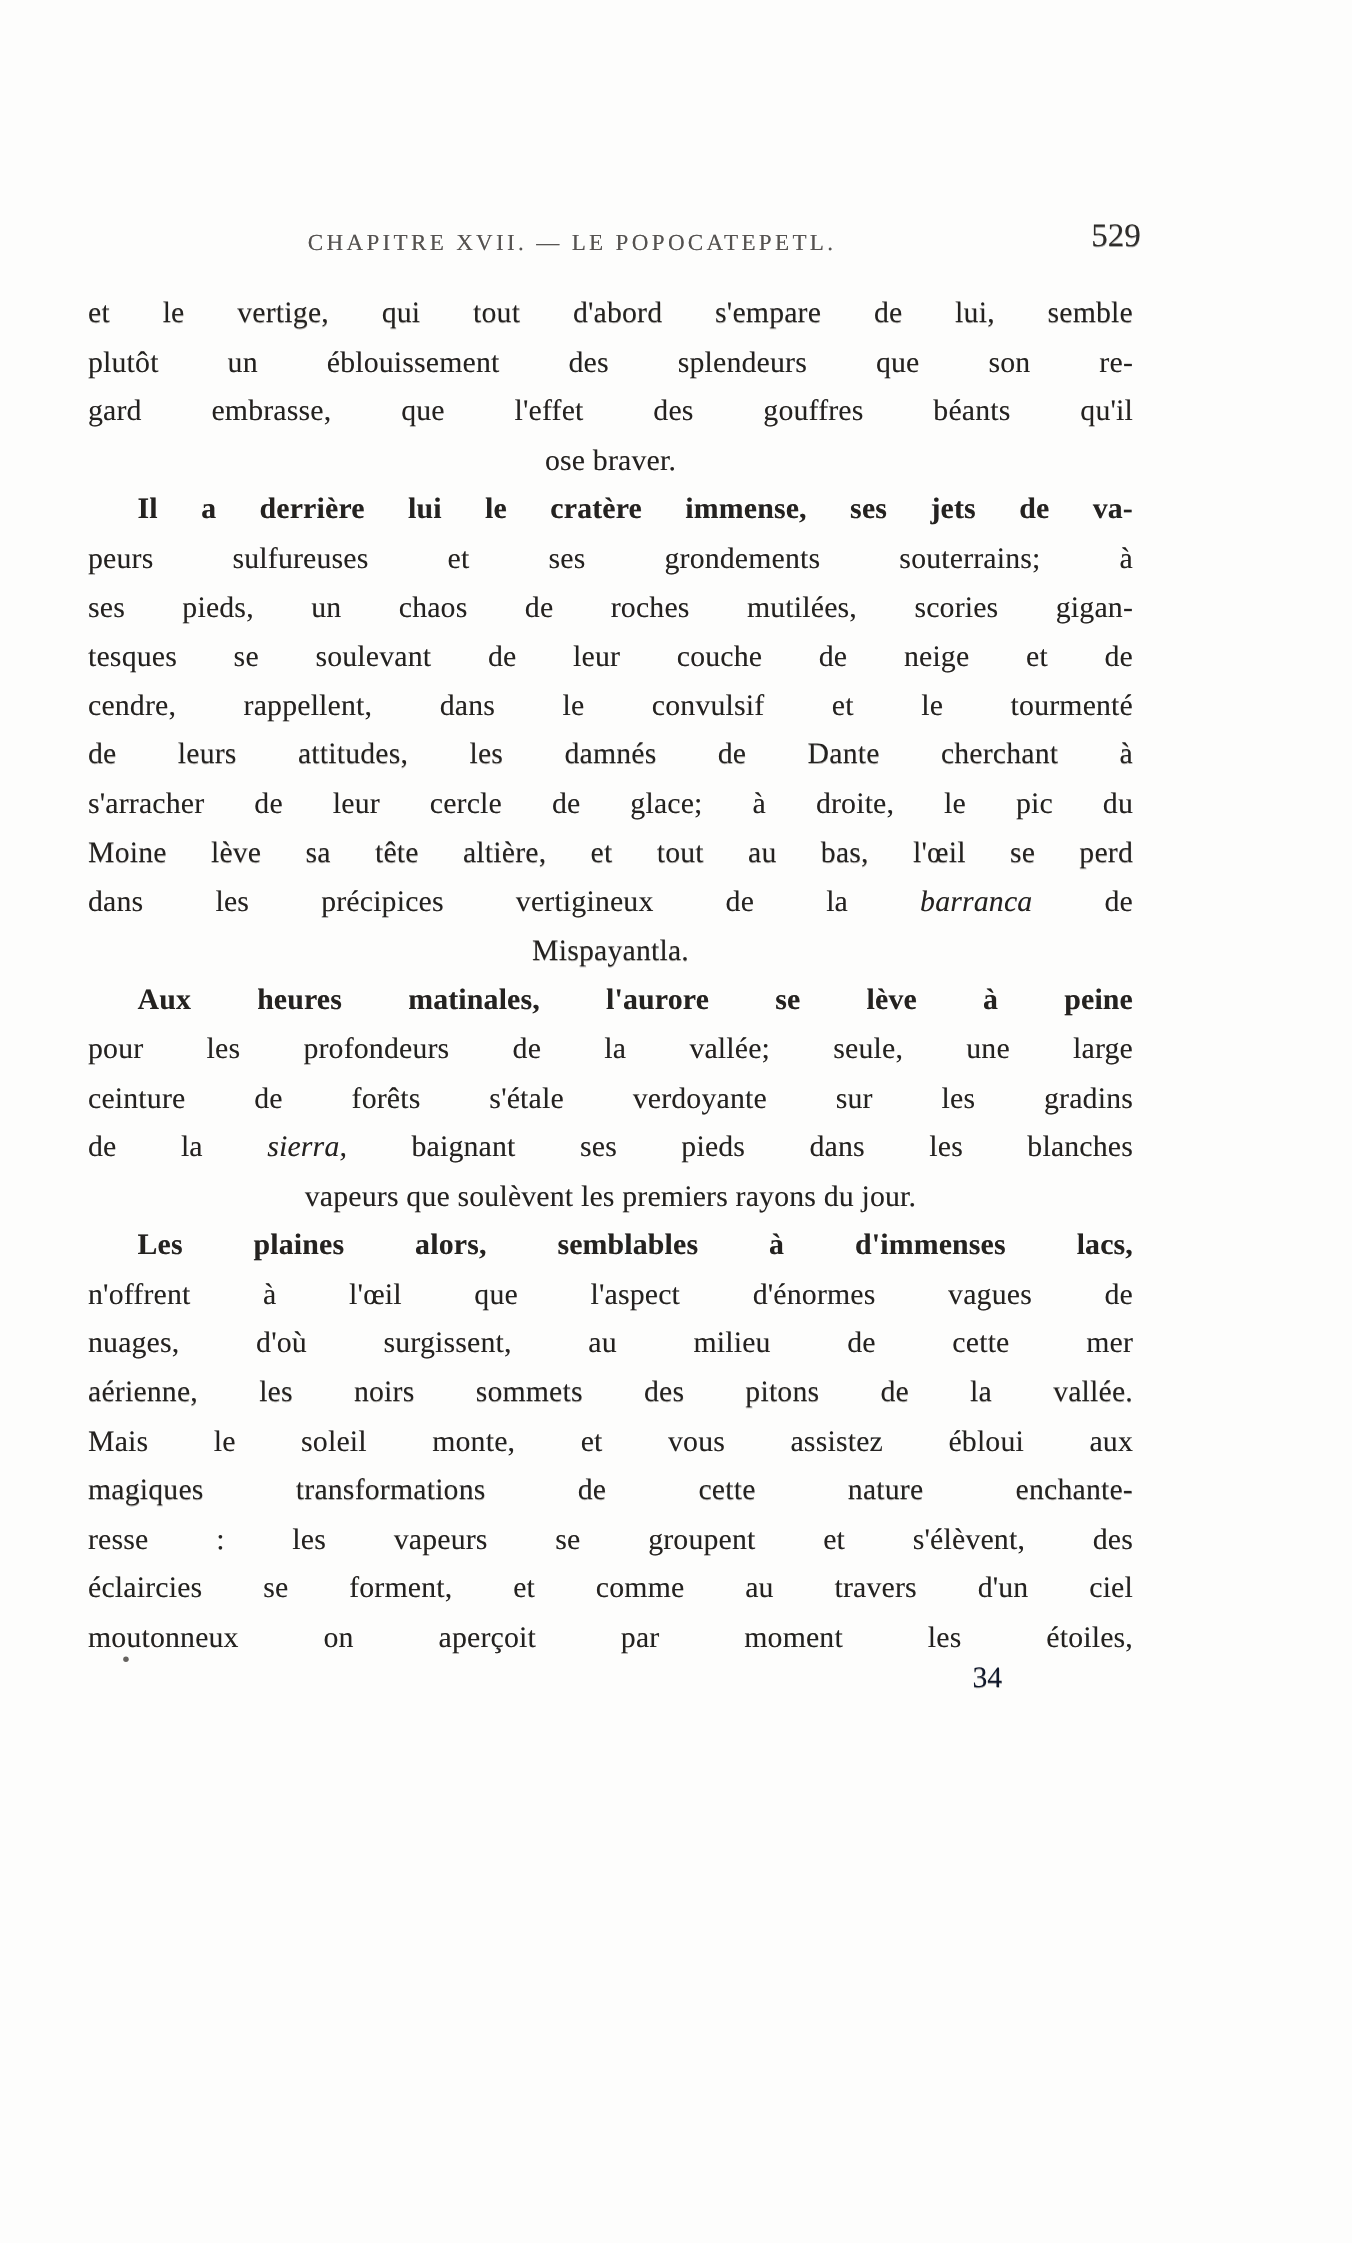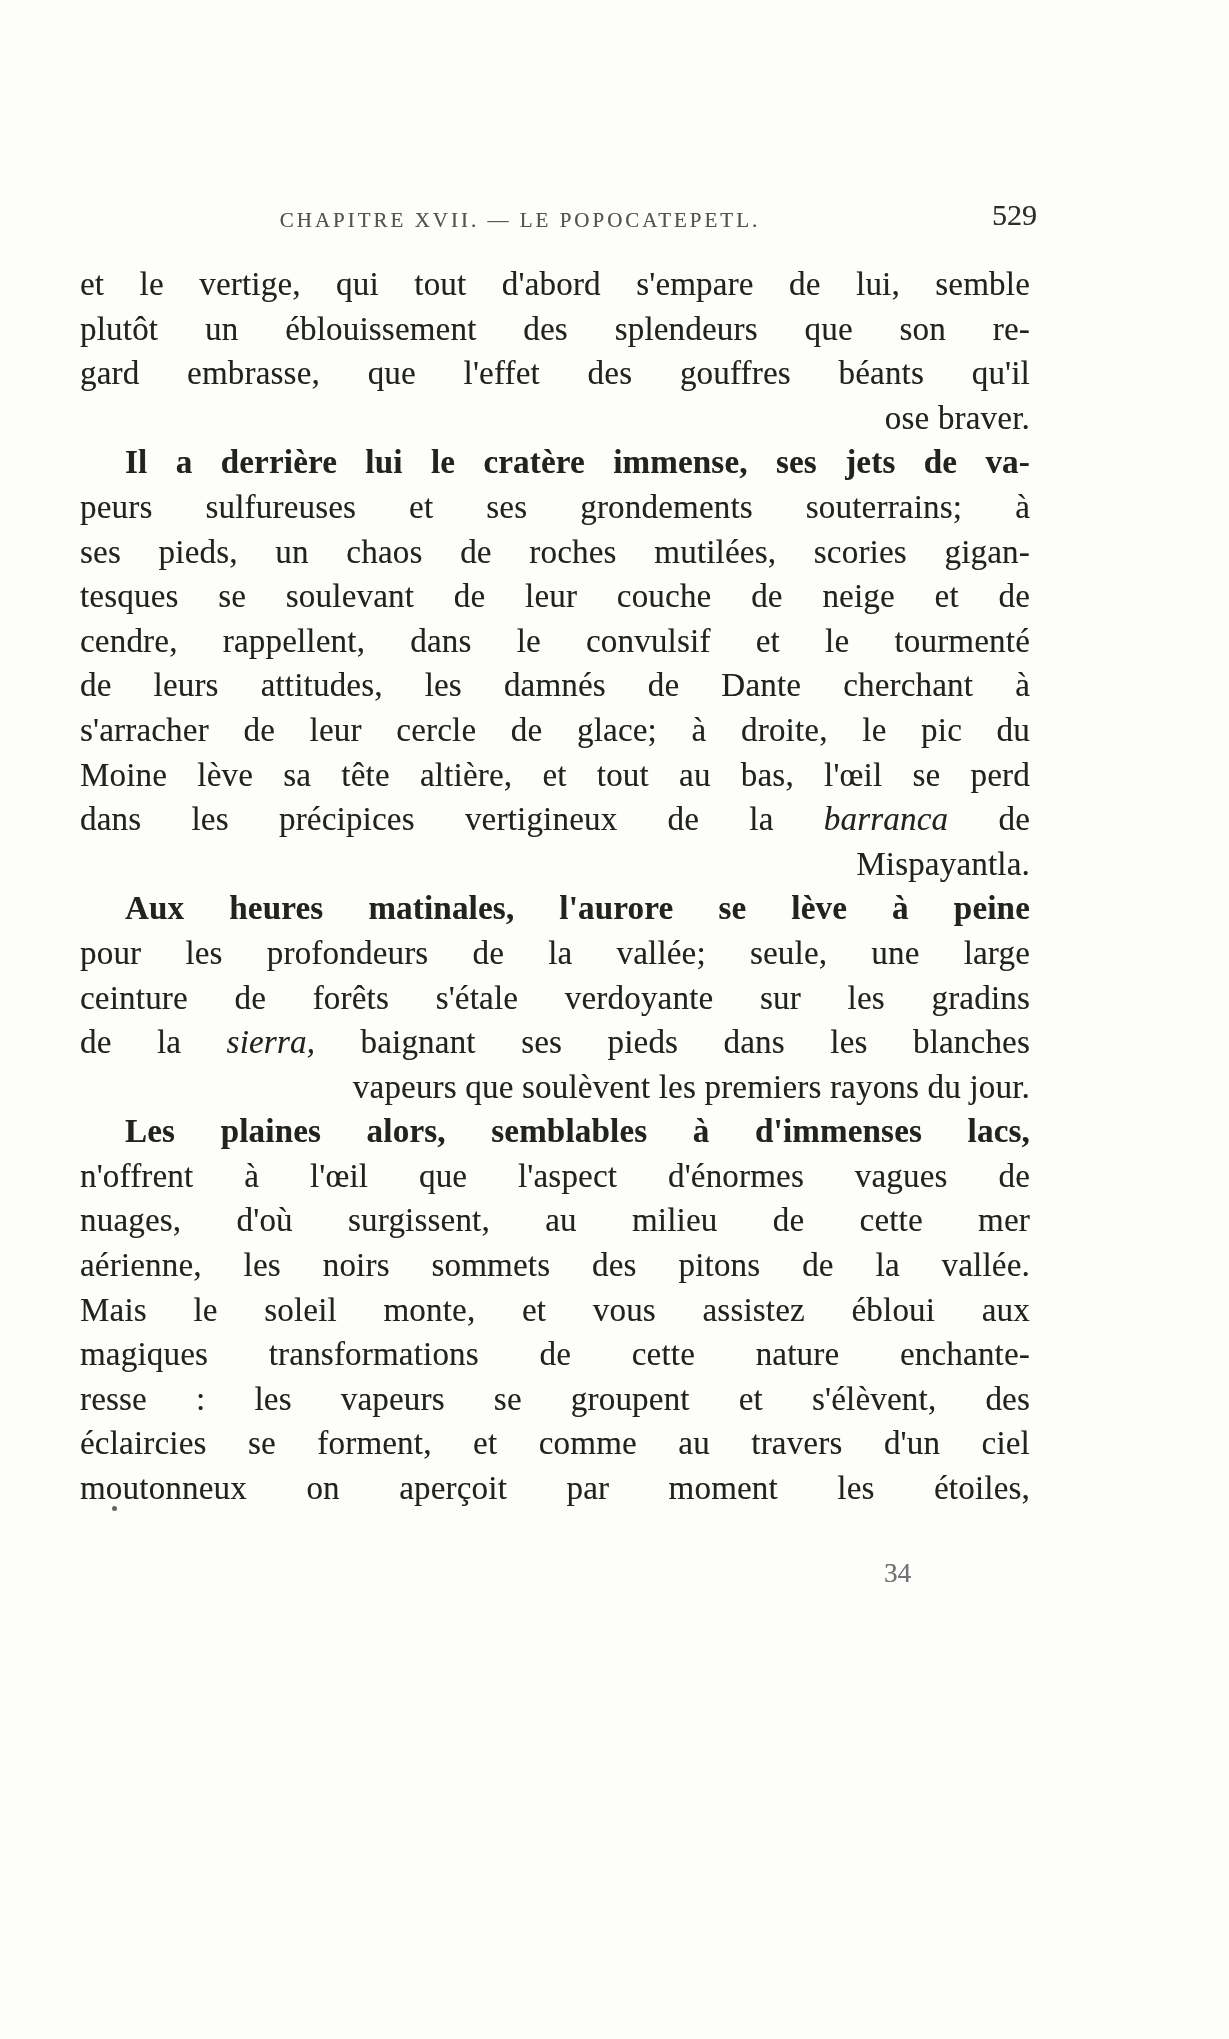--- a/index.html
+++ b/index.html
@@ -38,48 +38,47 @@
     color: #2e2c2a;
     text-shadow: 0.2px 0.2px 0.5px rgba(40,40,40,0.4);
   }
 
   
   .body-text {
     position: absolute;
     top: 262px;
     left: 80px;
     width: 950px;
-    font-size: 33px;
+    font-size: 27px;
     letter-spacing: 0.2px;
     color: #242220;
     text-shadow: 0.2px 0.2px 0.6px rgba(45,40,35,0.38);
   }
   .line {
     height: 44.6px;
     line-height: 44.6px;
     overflow: hidden;
   }
   .align-justify {
     text-align: justify;
     text-align-last: justify;
     text-justify: inter-word;
   }
-  .align-left { text-align: right; }
+  .align-left { text-align: center; }
   .indent { text-indent: 45px; font-weight: bold; }
   .italic { font-style: italic; }
 
   
   .signature {
     position: absolute;
     top: 1510px;
     left: 884px;
     font-size: 27px;
-    color: #737373;
+    color: #0f172a;
     text-shadow: 0.2px 0.2px 0.5px rgba(40,40,40,0.4);
-    margin-top: 48px;
   }
 
   
   .speck {
     position: absolute;
     top: 1506px;
     left: 112px;
     width: 5px;
     height: 5px;
     border-radius: 50%;

